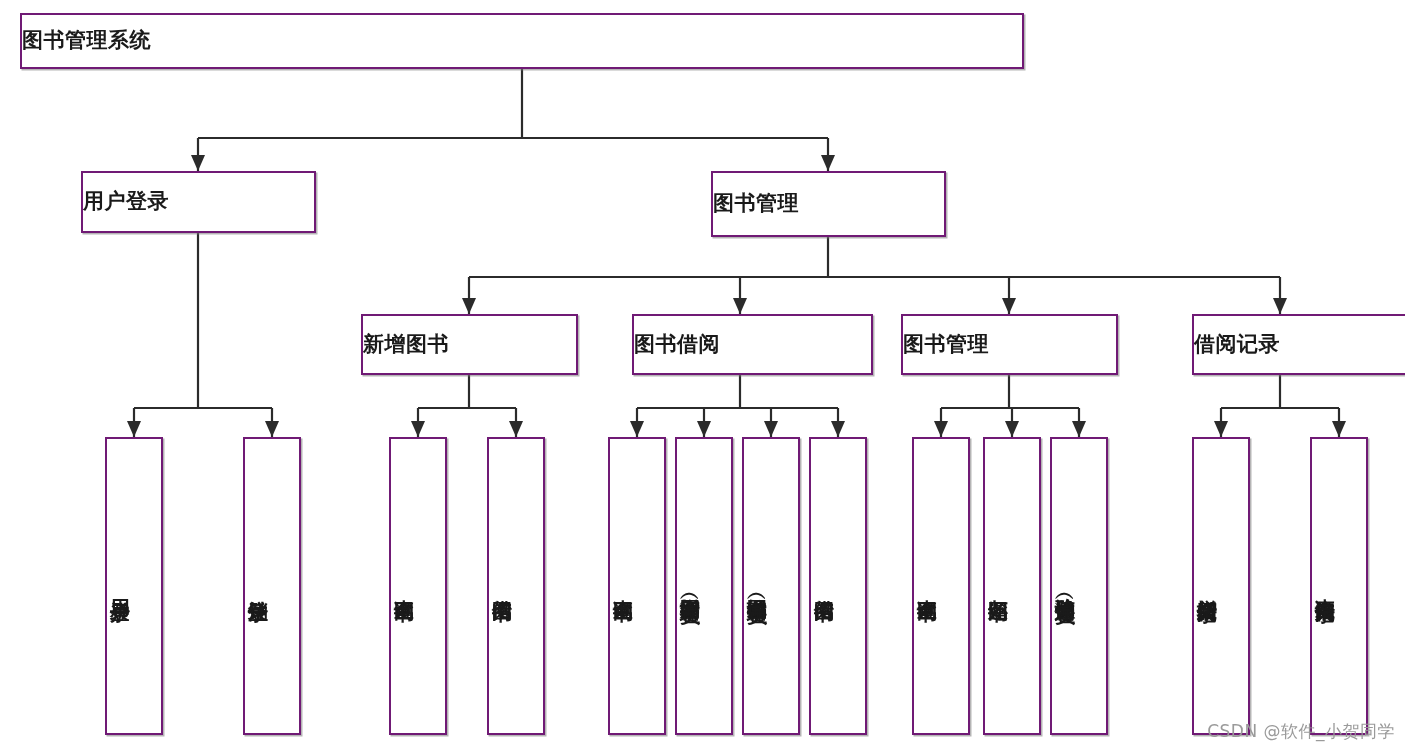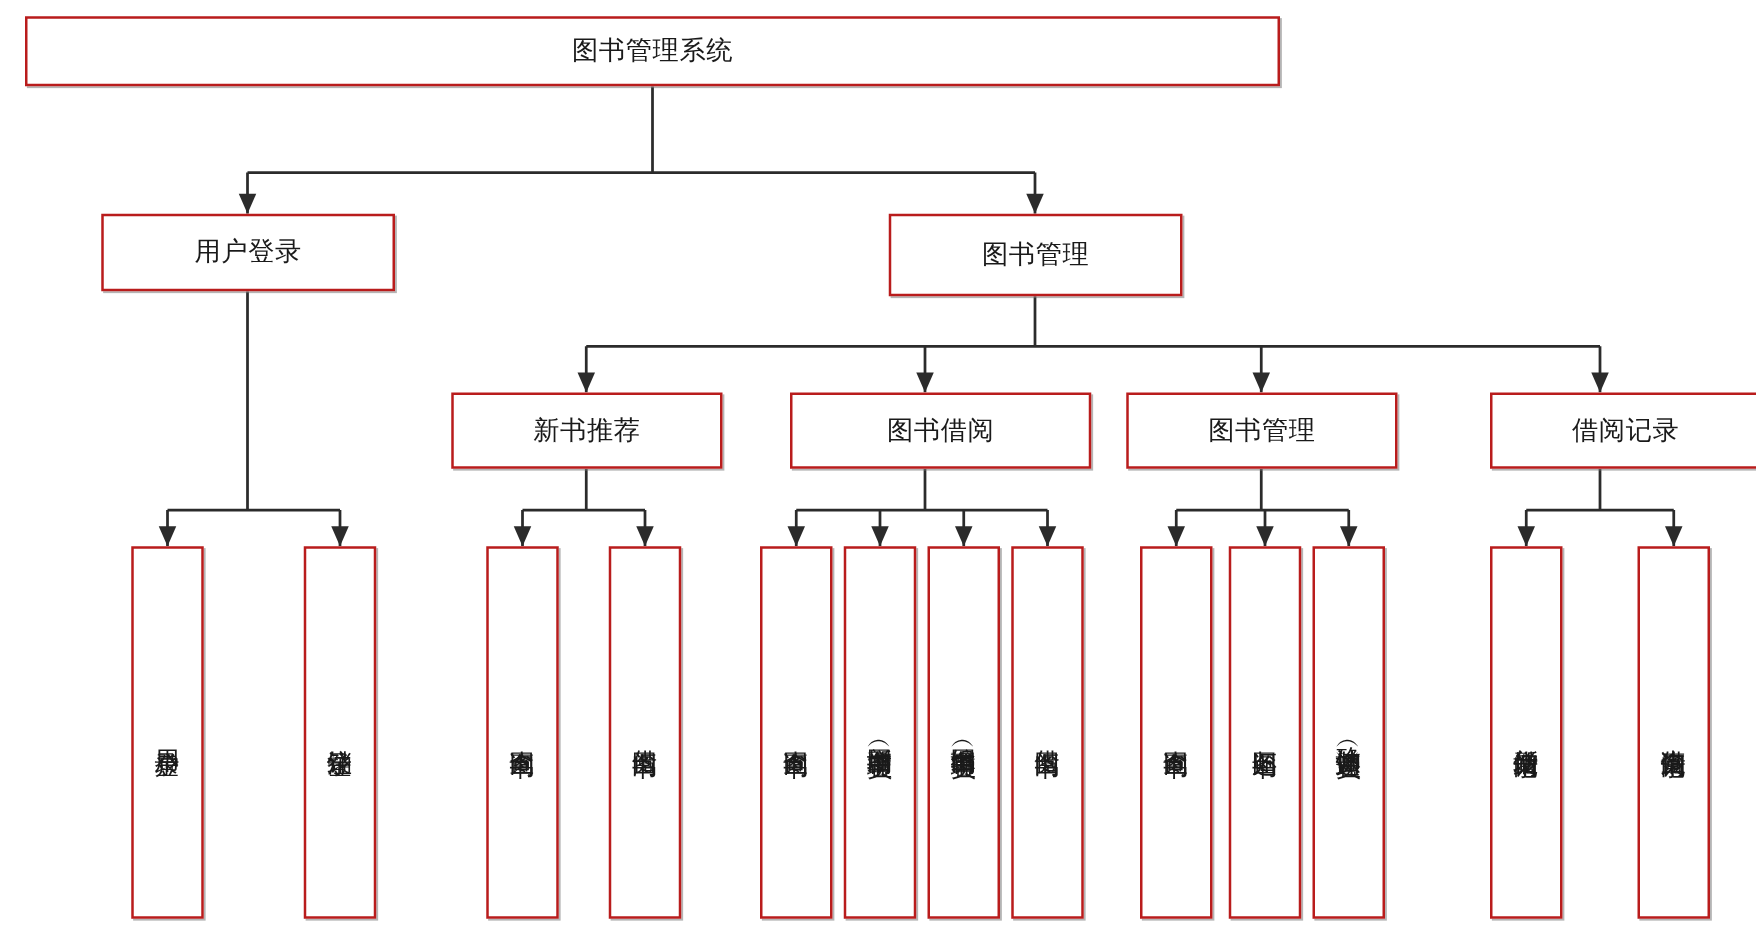--- a/index.html
+++ b/index.html
@@ -18,26 +18,26 @@
   #diagram-root {
     position: relative;
     width: 1405px;
     height: 747px;
     background: #ffffff;
   }
   .node-box {
     position: absolute;
     box-sizing: border-box;
     background: #ffffff;
-    border: 2px solid #b91c1c;
+    border: 2px solid #701a75;
     box-shadow: 1.5px 1.5px 0 0 rgba(120,120,120,0.55);
     display: flex;
     align-items: center;
-    justify-content: center;
     overflow: hidden;
+    font-weight: bold;
   }
   .node-label-h {
     font-size: 21px;
     color: #1a1a1a;
     line-height: 1.1;
     letter-spacing: 0.5px;
     white-space: nowrap;
     text-align: center;
   }
   .node-label-v {
@@ -146,21 +146,21 @@
   <div id="level2-container">
       <div class="node-box" style="left: 81px; top: 171px; width: 235px; height: 62px;">
         <span class="node-label-h">用户登录</span>
       </div>
       <div class="node-box" style="left: 711px; top: 171px; width: 235px; height: 66px;">
         <span class="node-label-h">图书管理</span>
       </div>
     </div>
   <div id="level3-container">
       <div class="node-box" style="left: 361px; top: 314px; width: 217px; height: 61px;">
-        <span class="node-label-h">新书推荐</span>
+        <span class="node-label-h">新增图书</span>
       </div>
       <div class="node-box" style="left: 632px; top: 314px; width: 241px; height: 61px;">
         <span class="node-label-h">图书借阅</span>
       </div>
       <div class="node-box" style="left: 901px; top: 314px; width: 217px; height: 61px;">
         <span class="node-label-h">图书管理</span>
       </div>
       <div class="node-box" style="left: 1172px; top: 314px; width: 217px; height: 61px; margin-left: 20px;">
         <span class="node-label-h">借阅记录</span>
       </div>
@@ -200,13 +200,14 @@
         <span class="node-label-v">确认归还（管理员）</span>
       </div>
       <div class="node-box" style="left: 1192px; top: 437px; width: 58px; height: 298px;">
         <span class="node-label-v">新增借阅记录</span>
       </div>
       <div class="node-box" style="left: 1310px; top: 437px; width: 58px; height: 298px;">
         <span class="node-label-v">查询借阅记录</span>
       </div>
     </div>
 
+  <div id="watermark">CSDN @软件_小贺同学</div>
 </div>
 
 </body></html>

